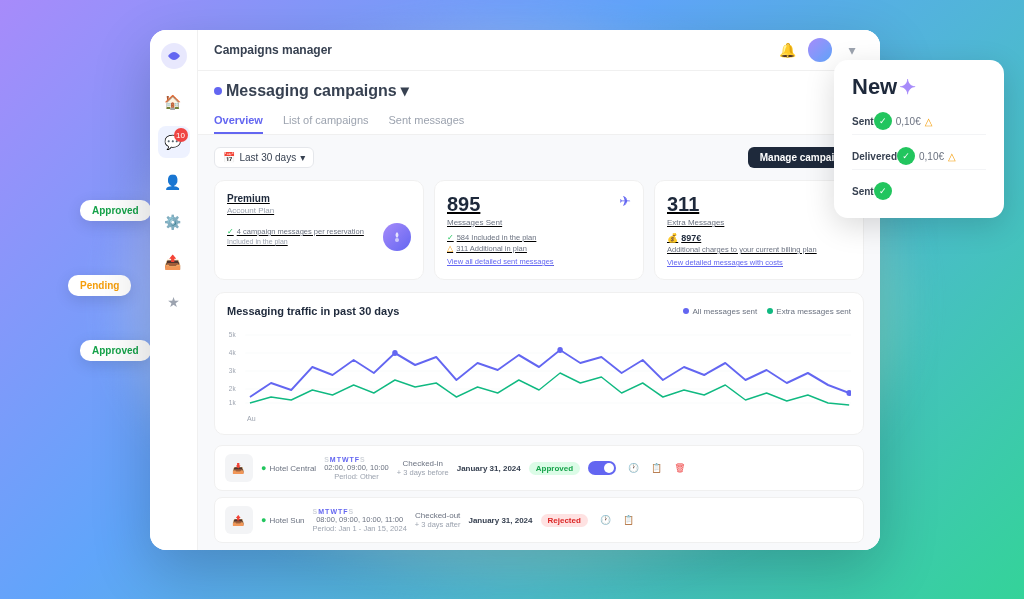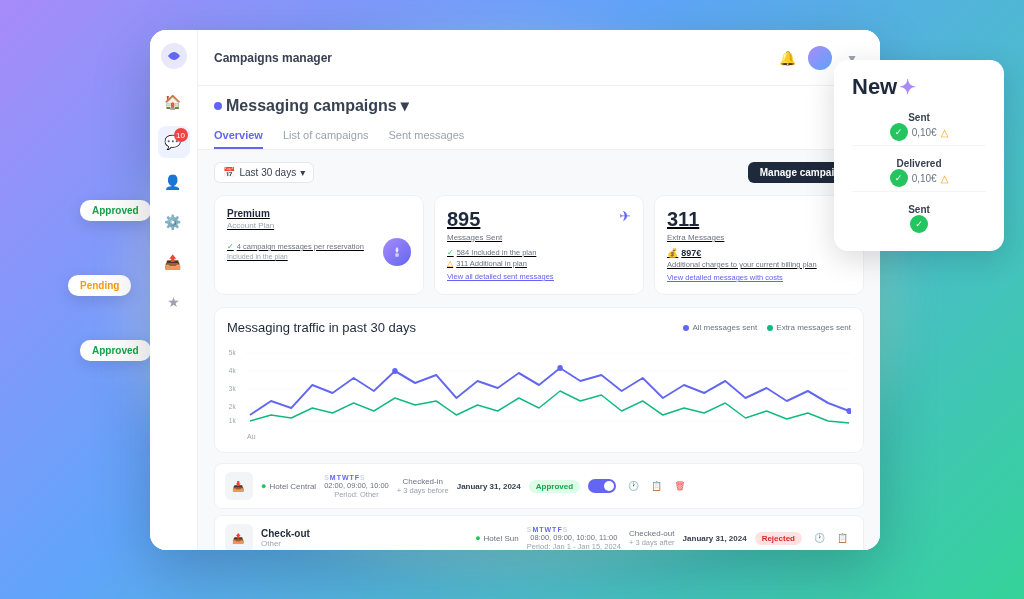--- a/index.html
+++ b/index.html
@@ -98,21 +98,21 @@
     
     .main-content {
       flex: 1;
       display: flex;
       flex-direction: column;
       background: #f8f9fb;
     }
 
     
     .topbar {
-      height: 56px;
+      height: 41px;
       background: #fff;
       border-bottom: 1px solid #f0f0f0;
       display: flex;
       align-items: center;
       padding: 0 16px;
       gap: 8px;
     }
 
     .topbar-title {
       font-size: 12px;
@@ -334,22 +334,22 @@
     }
 
     .chart-header {
       display: flex;
       justify-content: space-between;
       align-items: center;
       margin-bottom: 8px;
     }
 
     .chart-title {
-      font-size: 13px;
-      font-weight: 400;
+      font-size: 11px;
+      font-weight: 700;
       color: #1e293b;
     }
 
     .chart-legend {
       display: flex;
       gap: 10px;
       align-items: center;
     }
 
     .legend-item {
@@ -522,24 +522,22 @@
     }
 
     .sparkle {
       color: #a78bfa;
       font-size: 20px;
     }
 
     .msg-row {
       display: flex;
       align-items: center;
-      justify-content: space-between;
       padding: 4px 0;
       border-bottom: 1px solid #f3f4f6;
-      flex-direction: column;
     }
 
     .msg-status {
       font-size: 10px;
       font-weight: 600;
       color: #374151;
     }
 
     .msg-wa {
       width: 18px;
@@ -837,24 +835,20 @@
           <div class="toggle-on"></div>
           <div class="campaign-actions">
             <div class="action-icon">🕐</div>
             <div class="action-icon">📋</div>
             <div class="action-icon red">🗑</div>
           </div>
         </div>
 
         <div class="campaign-row">
           <div class="campaign-row-icon">📤</div>
-          <div class="campaign-row-info">
-            <div class="campaign-row-name">Check-out</div>
-            <div class="campaign-row-type">Other</div>
-          </div>
           <div class="campaign-row-hotel">
             <span style="color:#22c55e; font-size:9px;">●</span>
             <span>Hotel Sun</span>
           </div>
           <div class="campaign-schedule">
             <div class="schedule-days">
               <span class="day-inactive">S</span>
                 <span class="day-active">M</span>
                 <span class="day-active">T</span>
                 <span class="day-active">W</span>

